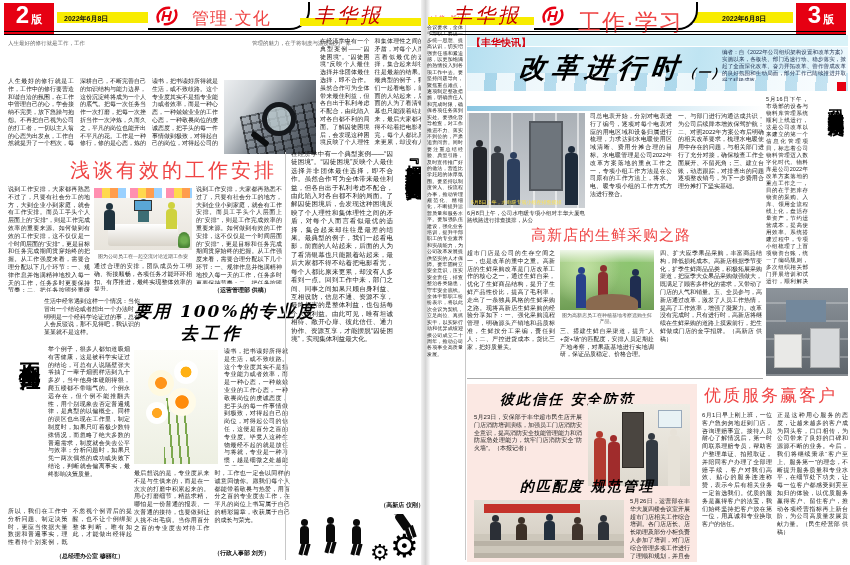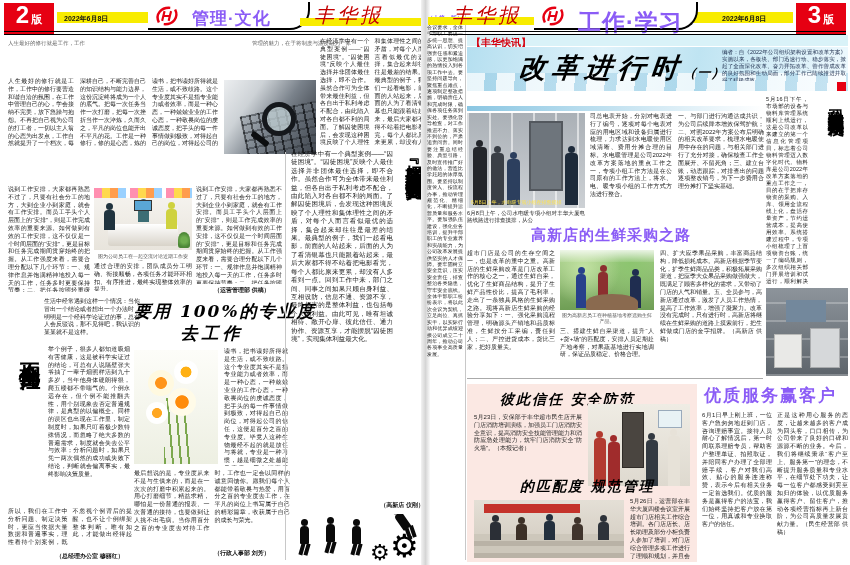--- a/index.html
+++ b/index.html
@@ -4,21 +4,21 @@
 <style>
 *{box-sizing:border-box;margin:0;padding:0}
 html,body{background:#9a9a9a}
 body{font-family:"Liberation Sans",sans-serif}
 #paper{position:relative;width:850px;height:565px;background:#fff;overflow:hidden;margin:0 auto}
 .abs{position:absolute}
 .txt{font-size:6px;line-height:7.8px;text-align:justify;color:#1c1c1c;overflow:hidden;word-break:break-all}
 .t55{font-size:5.5px;line-height:7px}
 .t5{font-size:5px;line-height:6.4px}
 .cols2{column-count:2;column-gap:5px}
-.hl{font-weight:bold;color:#8b5cf6;white-space:nowrap}
+.hl{font-weight:normal;color:#ef4444;white-space:nowrap}
 .vt{writing-mode:vertical-rl;text-orientation:upright;font-weight:bold;color:#000;overflow:hidden}
 .cap{font-size:5px;color:#555;text-align:center;overflow:hidden}
 .attr{font-size:6px;font-weight:bold;color:#111;white-space:nowrap}
 .ybar{background:#f8ec00}
 .redbox{background:#e60012;color:#fff;display:flex;align-items:baseline;justify-content:center;font-weight:bold;gap:2px}
 .script{font-family:"DejaVu Serif",serif;font-style:italic;font-weight:normal;color:#c40000;white-space:nowrap}
 .callig{font-family:"DejaVu Serif",serif;font-style:italic;font-weight:bold;color:#000;white-space:nowrap}
 .dline{border-top:1.5px solid #000;border-bottom:1px solid #000;height:4px}
 .swoosh{background:#fff;border-right:2.5px solid #000;border-bottom:2.5px solid #000;border-bottom-right-radius:20px}
 .ph{position:absolute;overflow:hidden}
@@ -59,20 +59,21 @@
   <div class="abs txt" style="left:8px;top:78px;width:66px;height:70px">人生最好的修行就是工作，工作中的修行要营造和谐自洽的氛围，在工作中管理自己的心，学会接纳不完美，放下急躁与抱怨。不再把自己视为公司的打工者，一切以主人翁的心态为出发点，工作自然就提升了一个档次，每个人都是自己的老板，为自己工作，工作中的辛苦就会变成身心成长的养分。把事情做好的过程，就是修炼自己的过程。工作中的修行也是修炼自身的能力，学习总是可以让人进步，工作中的学习更是如此，每接触一个新的环节、新的流程，就多一份历练，每解决一个难题，就多一份从容，日积月累，能力便在不知不觉中得到提升，心境也随之开阔，遇事不慌、处事有度，这正是修行的意义所在。</div>
   <div class="abs txt" style="left:80px;top:78px;width:66px;height:70px">深耕自己，不断完善自己的知识结构与能力边界，这份沉淀终将成为一个人的底气。把每一次任务当作一次打磨，把每一次挫折当作一次淬炼，久而久之，平凡的岗位也能开出不平凡的花。工作是一种修行，修的是心态，炼的是本领，成就的是人生。愿我们都能在各自的岗位上潜心修行，遇见更好的自己，收获更丰盈的人生。同时也要学会感恩，感恩平台给予的机会，感恩同事给予的帮助，感恩每一次历练带来的成长，带着感恩之心去工作，路才会越走越宽，事才会越做越顺，人也会越来越有力量。</div>
   <div class="abs txt" style="left:152px;top:78px;width:66px;height:70px">读书，把书读好所得就是生活，或不致歧路。这个专业度其实不是指专业能力或者效率，而是一种心态，一种兢兢业业的工作心态，一种敬畏岗位的虔诚态度，把手头的每一件事情做到极致，对得起自己的岗位，对得起公司的信任，这便是百分之百的专业度。毕竟人这种生物最经不起的就是放任与将就，专业是一种习惯，越是细微之处越能见真章，用心打磨细节，精益求精，方能行稳致远。</div>
   <div class="ph" style="left:224px;top:80px;width:92px;height:74px;background:linear-gradient(125deg,#eceef0 0%,#cdd2d6 28%,#7a828b 55%,#23272e 100%)">
     <div class="abs" style="left:20px;top:28px;width:80px;height:50px;transform:rotate(-12deg);background:repeating-linear-gradient(90deg,rgba(10,12,15,.55) 0 2px,rgba(120,130,140,.35) 2px 9px),repeating-linear-gradient(0deg,rgba(10,12,15,.5) 0 2px,transparent 2px 8px)"></div>
     <div class="lens" style="left:38px;top:22px"></div>
     <div class="lens-h" style="left:26px;top:56px"></div>
   </div>
   <div class="abs txt cols2" style="left:320px;top:38px;width:104px;height:114px">在经济学中有一个典型案例——“囚徒困境”。“囚徒困境”反映个人最佳选择并非团体最佳选择，即不合作。虽然合作可为全体带来最佳利益，但各自出于私利考虑不配合，由此陷入对各自都不利的局面。了解囚徒困境后，会发现这种困境反映了个人理性和集体理性之间的矛盾，对每个人而言看似最优的选择，集合起来却往往是最差的结果。最典型的例子，我们一起看电影，前面的人站起来，后面的人为了看清银幕也只能跟着站起来，最后大家都不得不站着把电影看完，每个人都比原来更累，却没有人多看到一点。回到工作中来，部门之间、同事之间如果只顾自身利益、互相设防，信息不通、资源不享，最终损害的是整体利益，也包括每个人的利益。由此可见，唯有坦诚相待、敞开心扉、彼此信任、通力协作、资源互享，才能摆脱“囚徒困境”，实现集体利益最大化。</div>
 
+  <div class="abs hl" style="left:70px;top:157px;font-size:20px;letter-spacing:3px">浅谈有效的工作安排</div>
   <div class="abs txt" style="left:8px;top:186px;width:82px;height:106px">说到工作安排，大家都再熟悉不过了，只要有社会分工的地方，大到企业小到家庭，就会有工作安排。而员工手头个人层面上的“安排”，则是工作完成效率的重要来源。如何做到有效的工作安排，这不仅仅是一个时间层面的“安排”，更是目标和任务完成期间贯穿始终的把握。从工作强度来看，需要合理分配以下几个环节：一、规律作息并饱满精神地投入每一天的工作，任务多时更要保持节奏；二、把任务按照轻重缓急排序，先做重要而紧急的事情，学会取舍；三、学会阶段性地回顾和总结，及时调整方向和方法；四、善用工具，借助表格、清单等提高效率；五、保持沟通，确保信息对称，避免重复劳动。长此以往，工作自然有条不紊，效率自然稳步提升。</div>
   <div class="ph" style="left:94px;top:188px;width:98px;height:62px;background:linear-gradient(#f7f5f1,#e8e4dc)">
     <div class="abs" style="left:0;top:0;width:98px;height:10px;background:repeating-linear-gradient(90deg,#ff8fb0 0 8px,#ffd94d 8px 16px,#ff9d4d 16px 24px,#9ad1ff 24px 32px,#fff 32px 36px)"></div>
     <div class="abs" style="left:14px;top:36px;width:70px;height:22px;background:linear-gradient(#ffffff,#d8d3c9);border-radius:3px"></div>
     <div class="fig" style="left:10px;top:22px;width:11px;height:20px;background:#20333f"></div>
     <div class="fig" style="left:44px;top:18px;width:11px;height:16px;background:#3c6d74"></div>
     <div class="fig" style="left:72px;top:21px;width:11px;height:20px;background:#cfd23e"></div>
     <div class="abs" style="left:40px;top:12px;width:18px;height:11px;background:#5aa7d6;border:1.5px solid #333"></div>
     <div class="abs" style="left:84px;top:44px;width:12px;height:16px;background:radial-gradient(circle,#6fae4f 30%,#4c8736 70%);border-radius:50% 50% 20% 20%"></div>
   </div>

